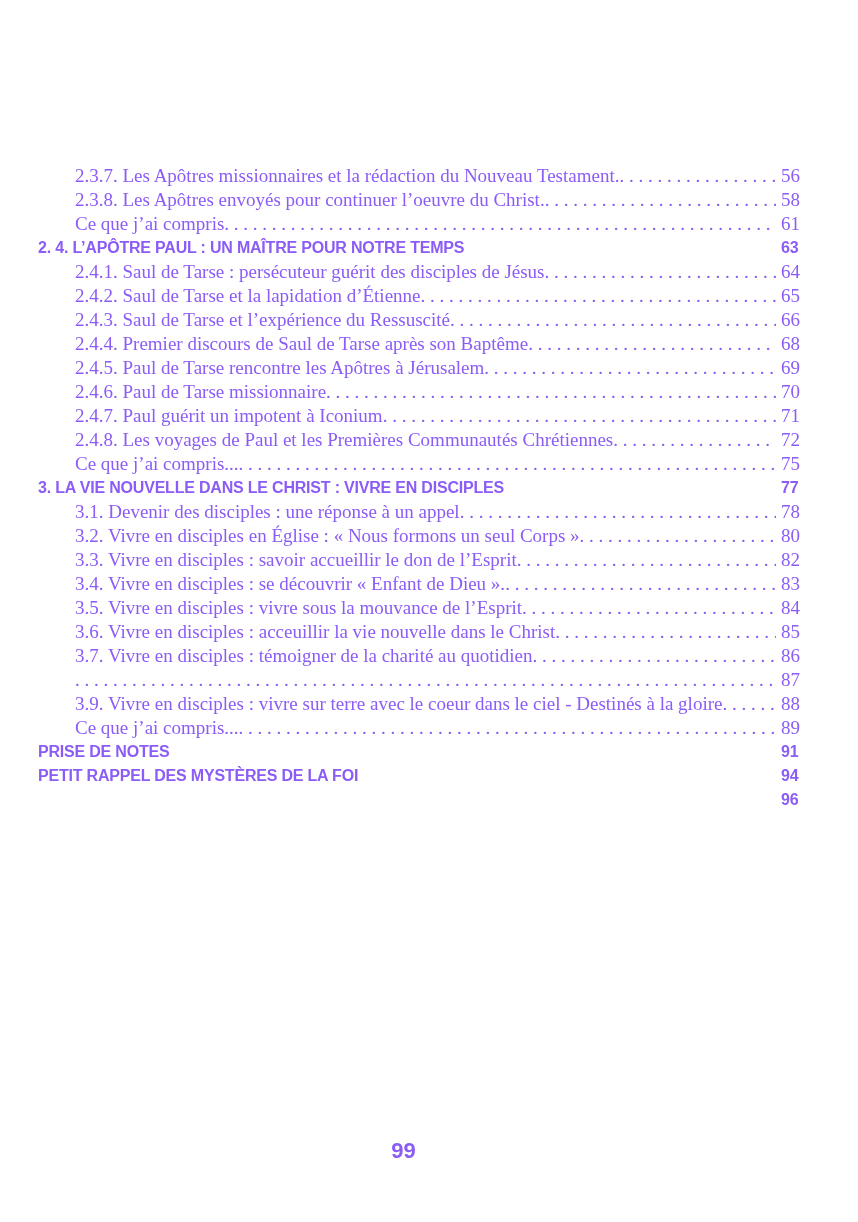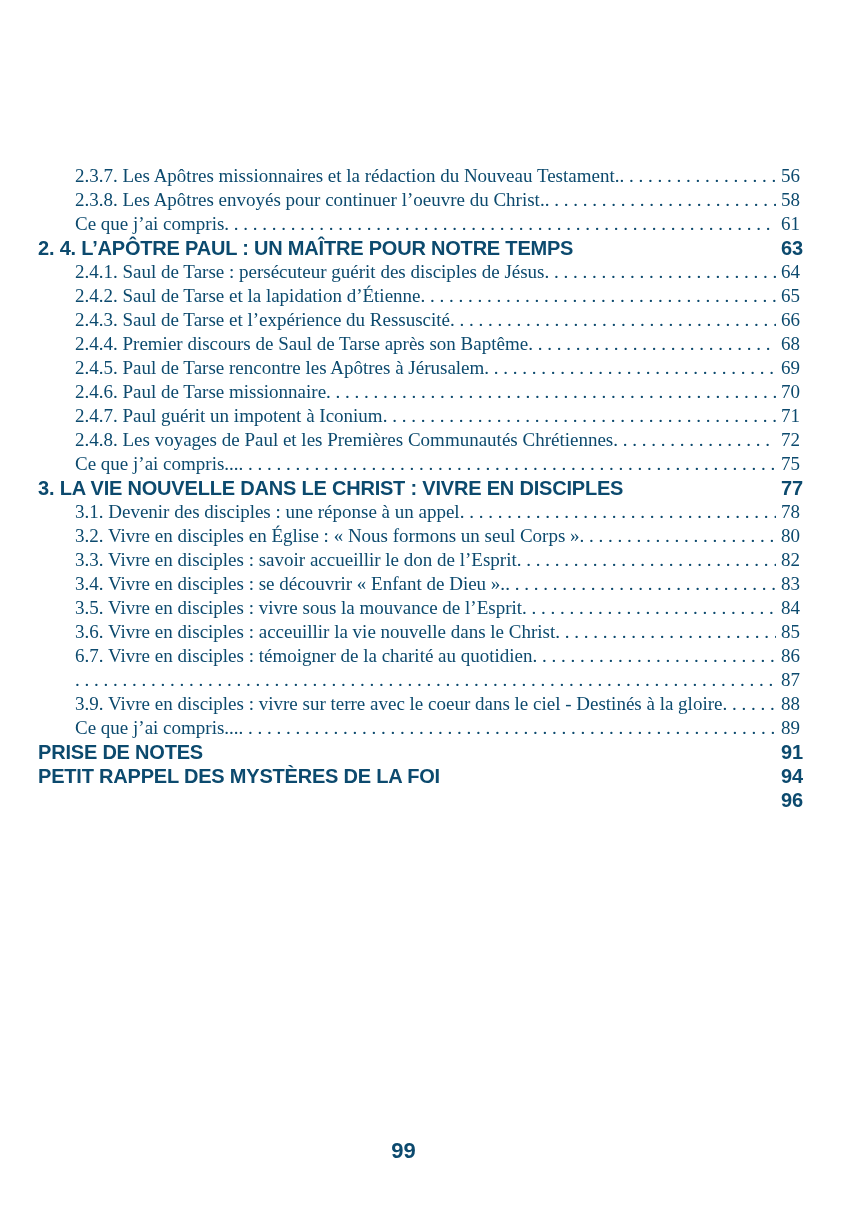--- a/index.html
+++ b/index.html
@@ -2,42 +2,42 @@
 <html><head>
 <meta charset="utf-8">
 <style>
   * { margin: 0; padding: 0; box-sizing: border-box; }
   html, body { background: #ffffff; }
   .page {
     position: relative;
     width: 858px;
     height: 1222px;
     background: #ffffff;
-    color: #0c4a6e;
+    color: #8b5cf6;
     font-family: "Liberation Serif", serif;
     overflow: hidden;
   }
   .toc {
     position: absolute;
     left: 38px;
     top: 164px;
     width: 767px;
   }
   .row {
     display: flex;
     align-items: baseline;
     height: 24px;
     line-height: 24px;
     font-size: 19px;
   }
   .row.sub { padding-left: 37px; }
   .row.heading {
     font-family: "Liberation Sans", sans-serif;
     font-weight: bold;
-    font-size: 20px;
+    font-size: 16px;
     letter-spacing: -0.2px;
   }
   .title { white-space: nowrap; flex: 0 0 auto; }
   .dots {
     flex: 1 1 auto;
     min-width: 0;
     overflow: hidden;
     white-space: nowrap;
     font-size: 19px;
     font-family: "Liberation Serif", serif;
@@ -184,21 +184,21 @@
       <span class="pageno">84</span>
     </div>
 
     <div class="row sub">
       <span class="title">3.6. Vivre en disciples : acceuillir la vie nouvelle dans le Christ</span>
       <span class="dots"></span>
       <span class="pageno">85</span>
     </div>
 
     <div class="row sub">
-      <span class="title">6.7. Vivre en disciples : témoigner de la charité au quotidien</span>
+      <span class="title">3.7. Vivre en disciples : témoigner de la charité au quotidien</span>
       <span class="dots"></span>
       <span class="pageno">86</span>
     </div>
 
     <div class="row sub">
       <span class="dots"></span>
       <span class="pageno">87</span>
     </div>
 
     <div class="row sub">

